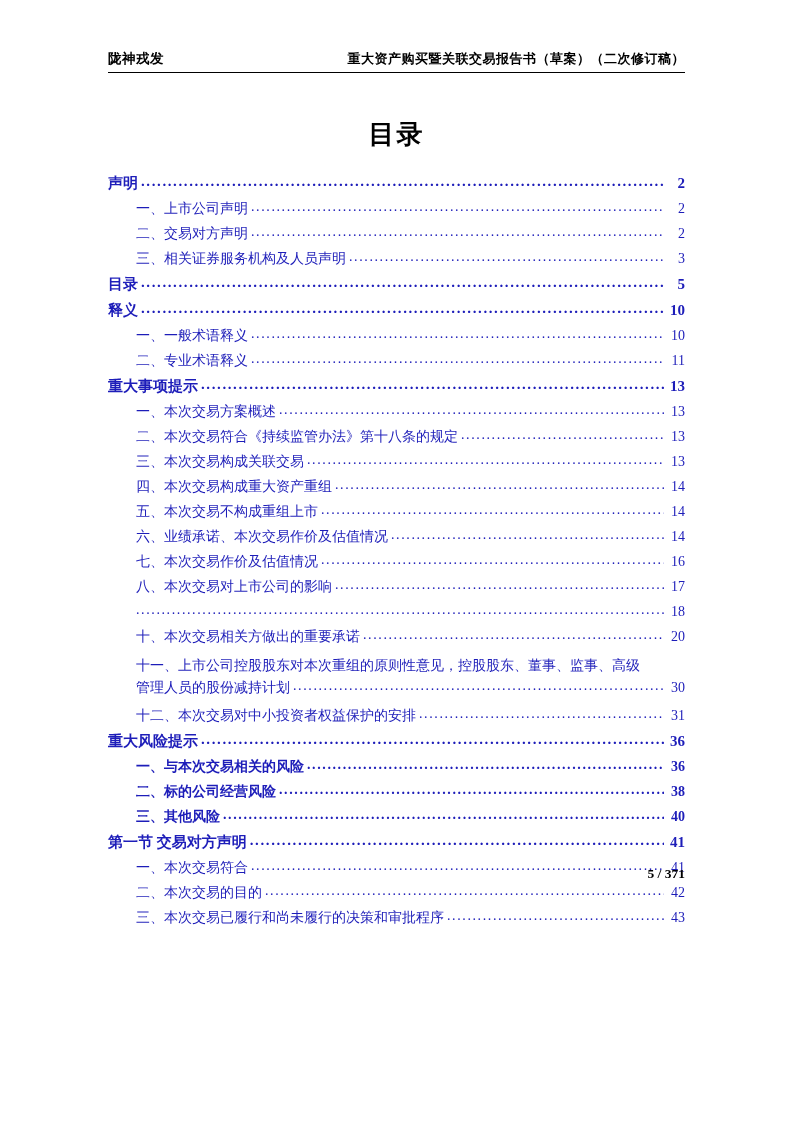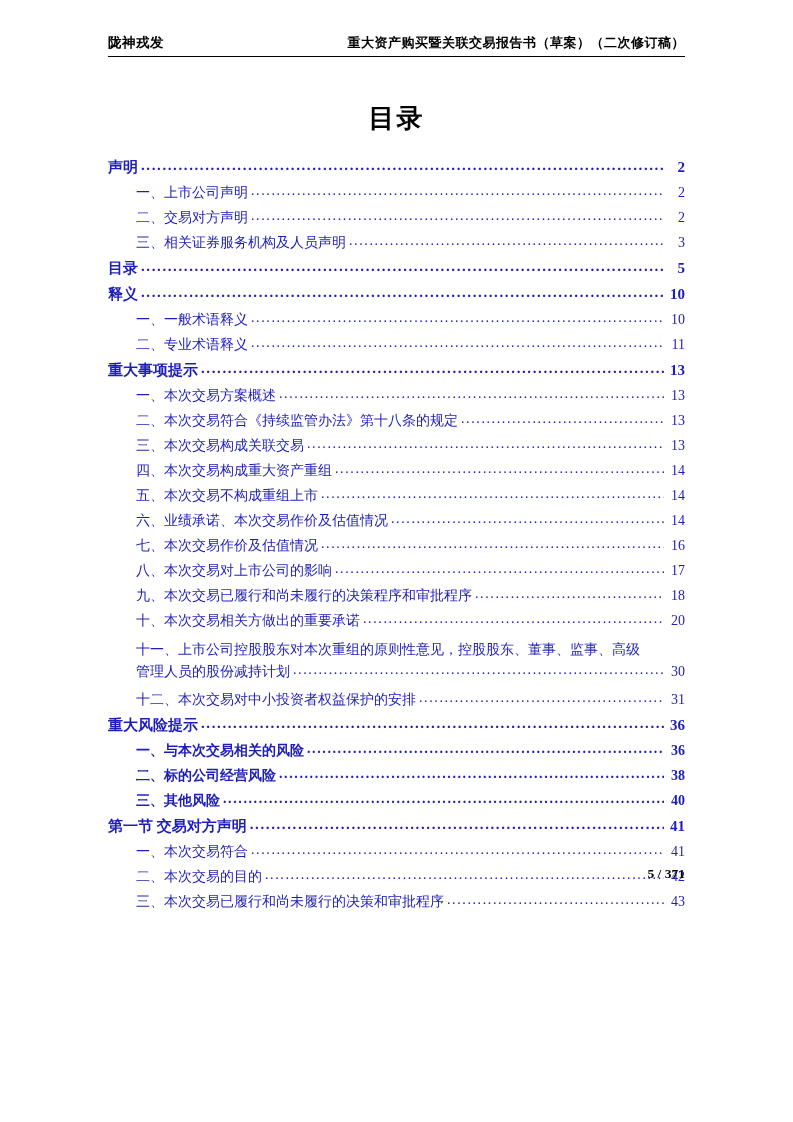--- a/index.html
+++ b/index.html
@@ -13,21 +13,21 @@
     font-family: "Liberation Serif", "DejaVu Serif", serif;
     color: #000000;
     position: relative;
     overflow: hidden;
   }
   .page {
     position: relative;
     width: 793px;
     height: 948px;
     box-sizing: border-box;
-    padding: 34px 108px 0 108px;
+    padding: 50px 108px 0 108px;
   }
   
   .header {
     display: flex;
     align-items: flex-end;
     justify-content: space-between;
     font-size: 13.5px;
     font-weight: bold;
     letter-spacing: 0.5px;
     padding-bottom: 4px;
@@ -220,21 +220,20 @@
         <span class="txt">七、本次交易作价及估值情况</span>
         <span class="dots">...........................................................................................................................................................................................................................</span>
         <span class="pg">16</span>
       </div>
       <div class="toc-row lvl1">
         <span class="txt">八、本次交易对上市公司的影响</span>
         <span class="dots">...........................................................................................................................................................................................................................</span>
         <span class="pg">17</span>
       </div>
       <div class="toc-row lvl1">
-        <span class="txt">九、本次交易已履行和尚未履行的决策程序和审批程序</span>
         <span class="dots">...........................................................................................................................................................................................................................</span>
         <span class="pg">18</span>
       </div>
       <div class="toc-row lvl1">
         <span class="txt">十、本次交易相关方做出的重要承诺</span>
         <span class="dots">...........................................................................................................................................................................................................................</span>
         <span class="pg">20</span>
       </div>
       <div class="toc-row lvl1 multiline">
         <div>十一、上市公司控股股东对本次重组的原则性意见，控股股东、董事、监事、高级</div>

